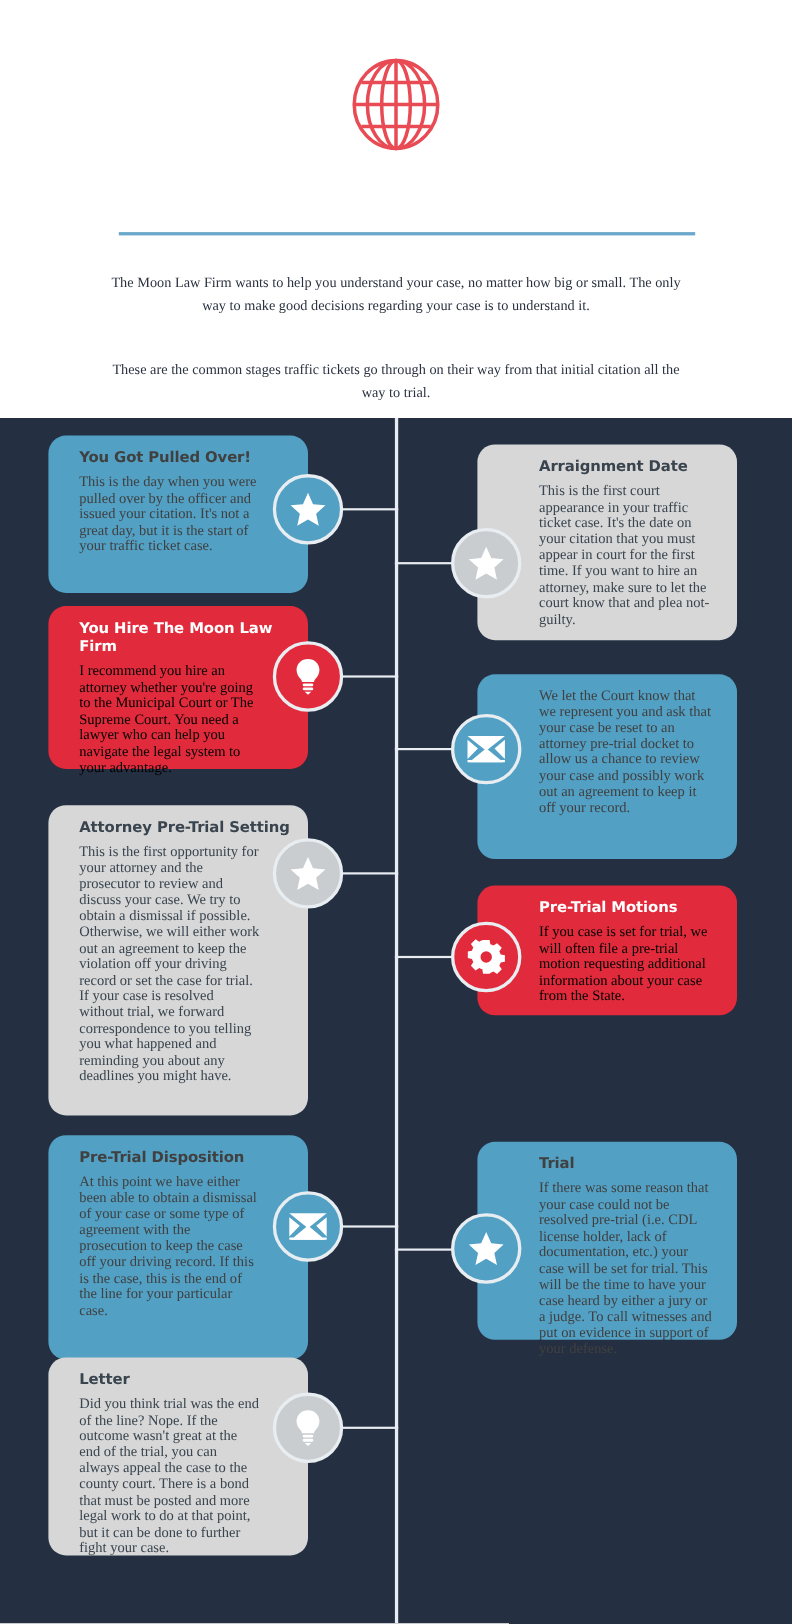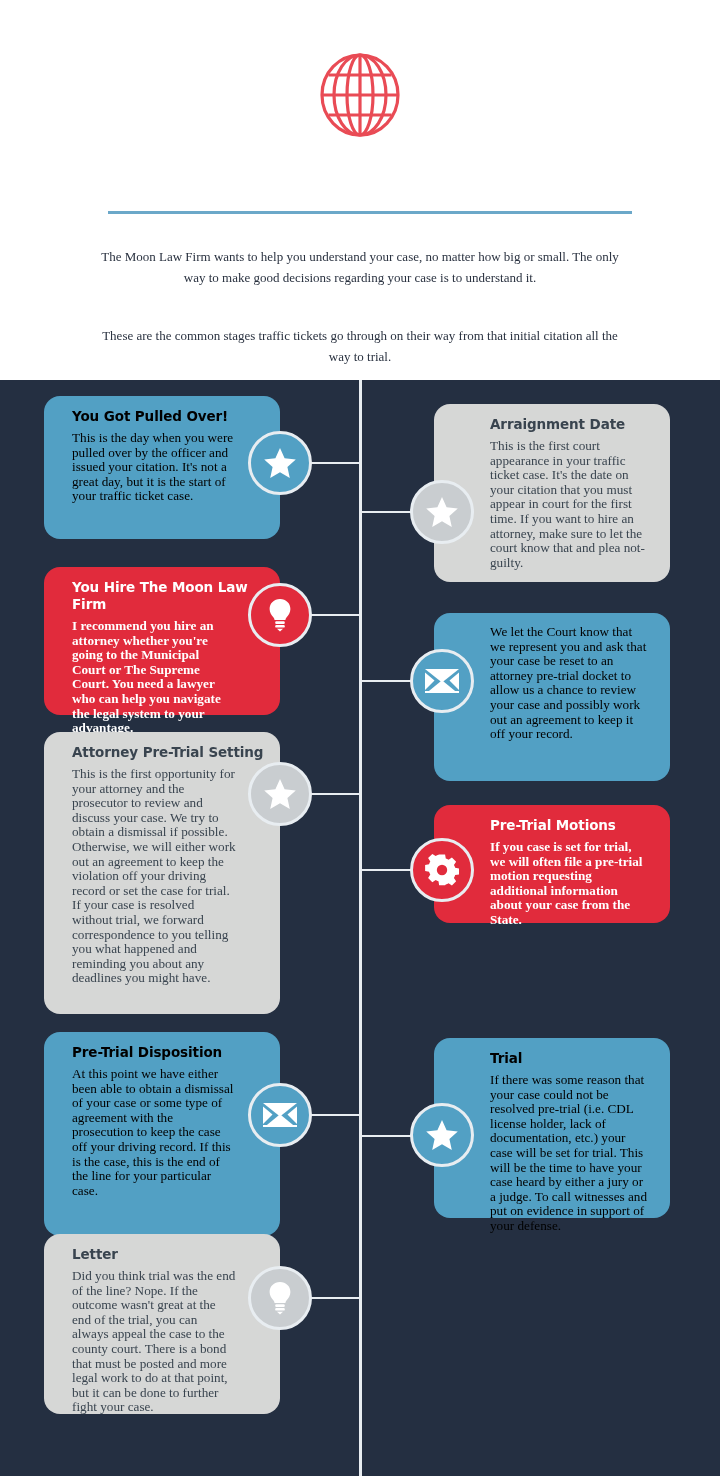--- a/index.html
+++ b/index.html
@@ -117,24 +117,24 @@
     line-height: 14.6px;
   }
 
   
   .card.left  .card-title { padding-left: 14px; }
   .card.left  .card-body  { padding-left: 14px; padding-right: 30px; }
   .card.right .card-title { padding-left: 42px; }
   .card.right .card-body  { padding-left: 42px; padding-right: 6px; }
 
   
-  .card-blue .card-title, .card-blue .card-body { color: #000000; }
+  .card-blue .card-title, .card-blue .card-body { color: #404040; }
   .card-grey .card-title, .card-grey .card-body { color: #39444F; }
   .card-red  .card-title { color: #ffffff; }
-  .card-red  .card-body  { color: #ffffff; font-weight: bold; }
+  .card-red  .card-body  { color: #000000; }
 
   
   .badge {
     position: absolute;
     width: 64px; height: 64px;
     border-radius: 50%;
     border: 3px solid #E8EDF1;
     display: flex;
     align-items: center;
     justify-content: center;
@@ -205,21 +205,21 @@
       <div class="card-body">This is the first court appearance in your traffic ticket case. It's the date on your citation that you must appear in court for the first time. If you want to hire an attorney, make sure to let the court know that and plea not-guilty.</div>
     </div>
     <div class="badge badge-grey" style="left:410px; top:100px;">
       <span>
         <svg width="34" height="32" viewBox="0 0 34 32">
             <polygon fill="#ffffff" points="17,1 21.6,11.3 32.8,12.4 24.4,20 26.8,31 17,25.3 7.2,31 9.6,20 1.2,12.4 12.4,11.3"></polygon>
           </svg>
       </span>
     </div>
 
-    <div class="card left card-red" style="top:171px; height:148px;margin-top:16px;">
+    <div class="card left card-red" style="top:171px; height:148px;">
       <div class="card-title">You Hire The Moon Law Firm</div>
       <div class="card-body">I recommend you hire an attorney whether you're going to the Municipal Court or The Supreme Court. You need a lawyer who can help you navigate the legal system to your advantage.</div>
     </div>
     <div class="badge badge-red" style="left:248px; top:203px;">
       <span>
         <svg width="26" height="34" viewBox="0 0 26 34">
           <path fill="#ffffff" d="M13 1C7 1 2.6 5.4 2.6 11c0 3.7 2 6.2 3.5 8.1 .9 1.1 1.4 1.9 1.4 2.9h11c0-1 .5-1.8 1.4-2.9 1.5-1.9 3.5-4.4 3.5-8.1C23.4 5.4 19 1 13 1z"></path>
           <rect fill="#ffffff" x="8.2" y="23.3" width="9.6" height="2.6" rx="1.2"></rect>
           <rect fill="#ffffff" x="8.2" y="27" width="9.6" height="2.6" rx="1.2"></rect>
           <polygon fill="#ffffff" points="10,30.8 16,30.8 13,33.6"></polygon>

